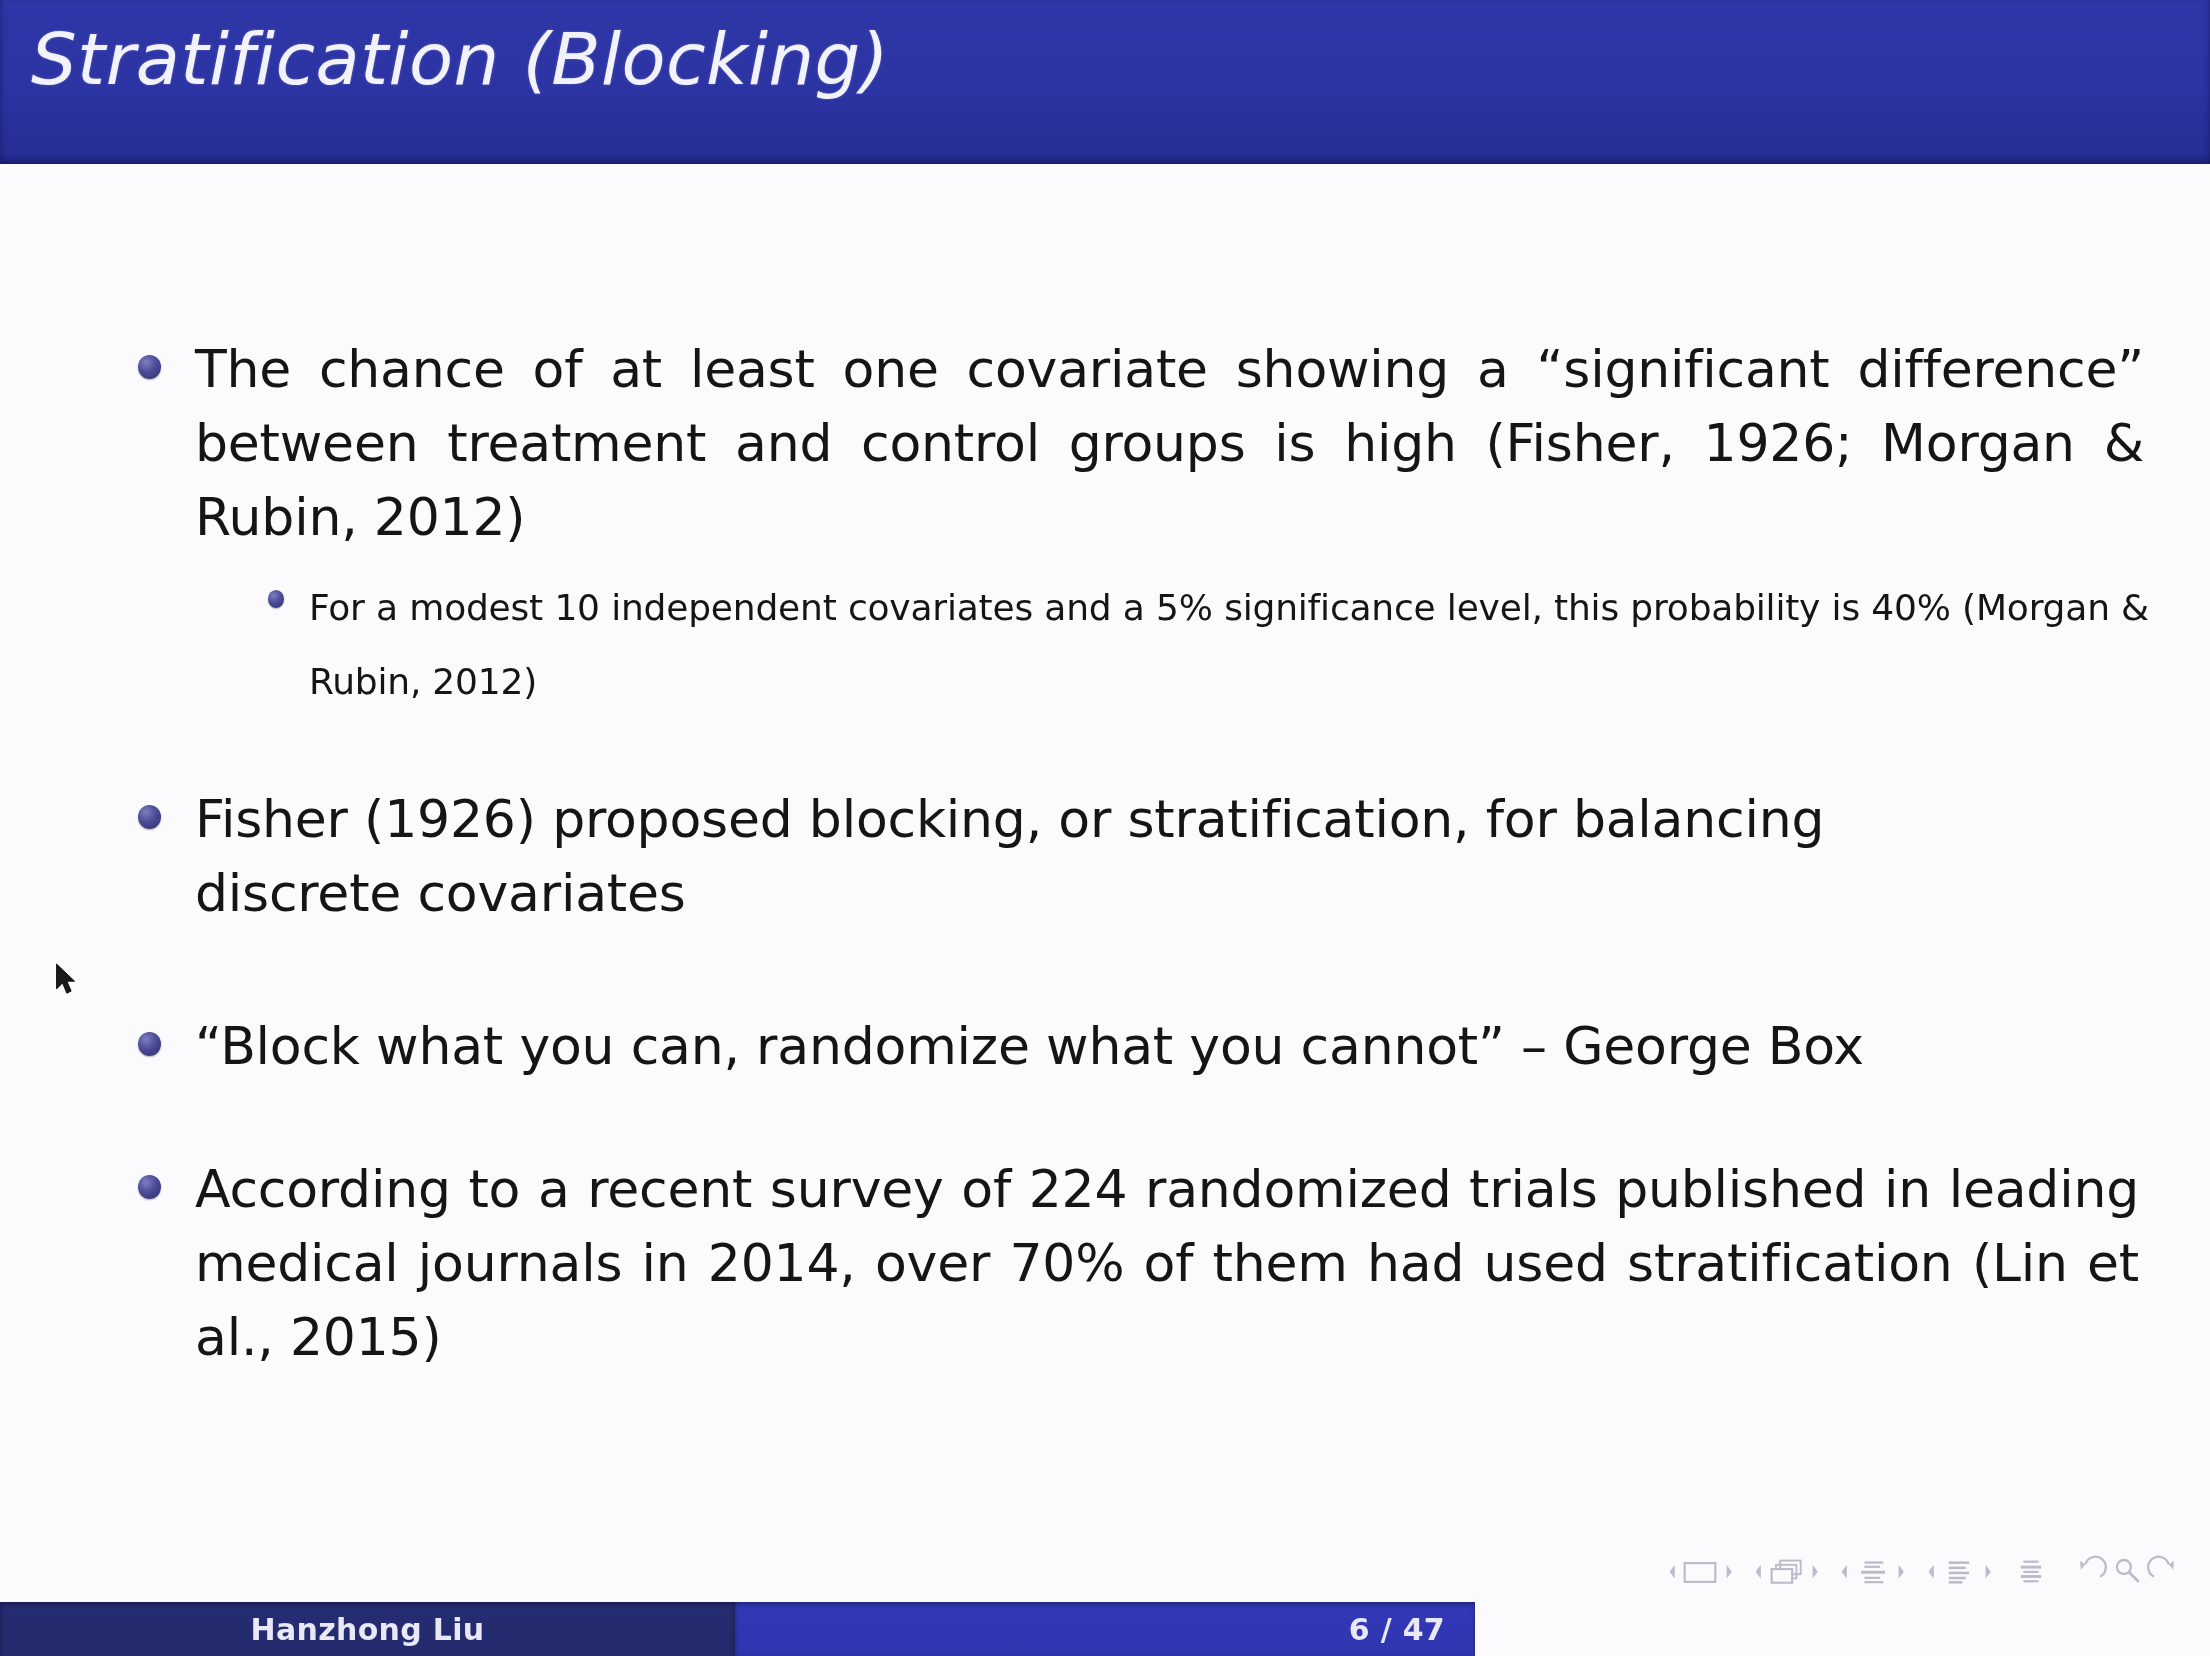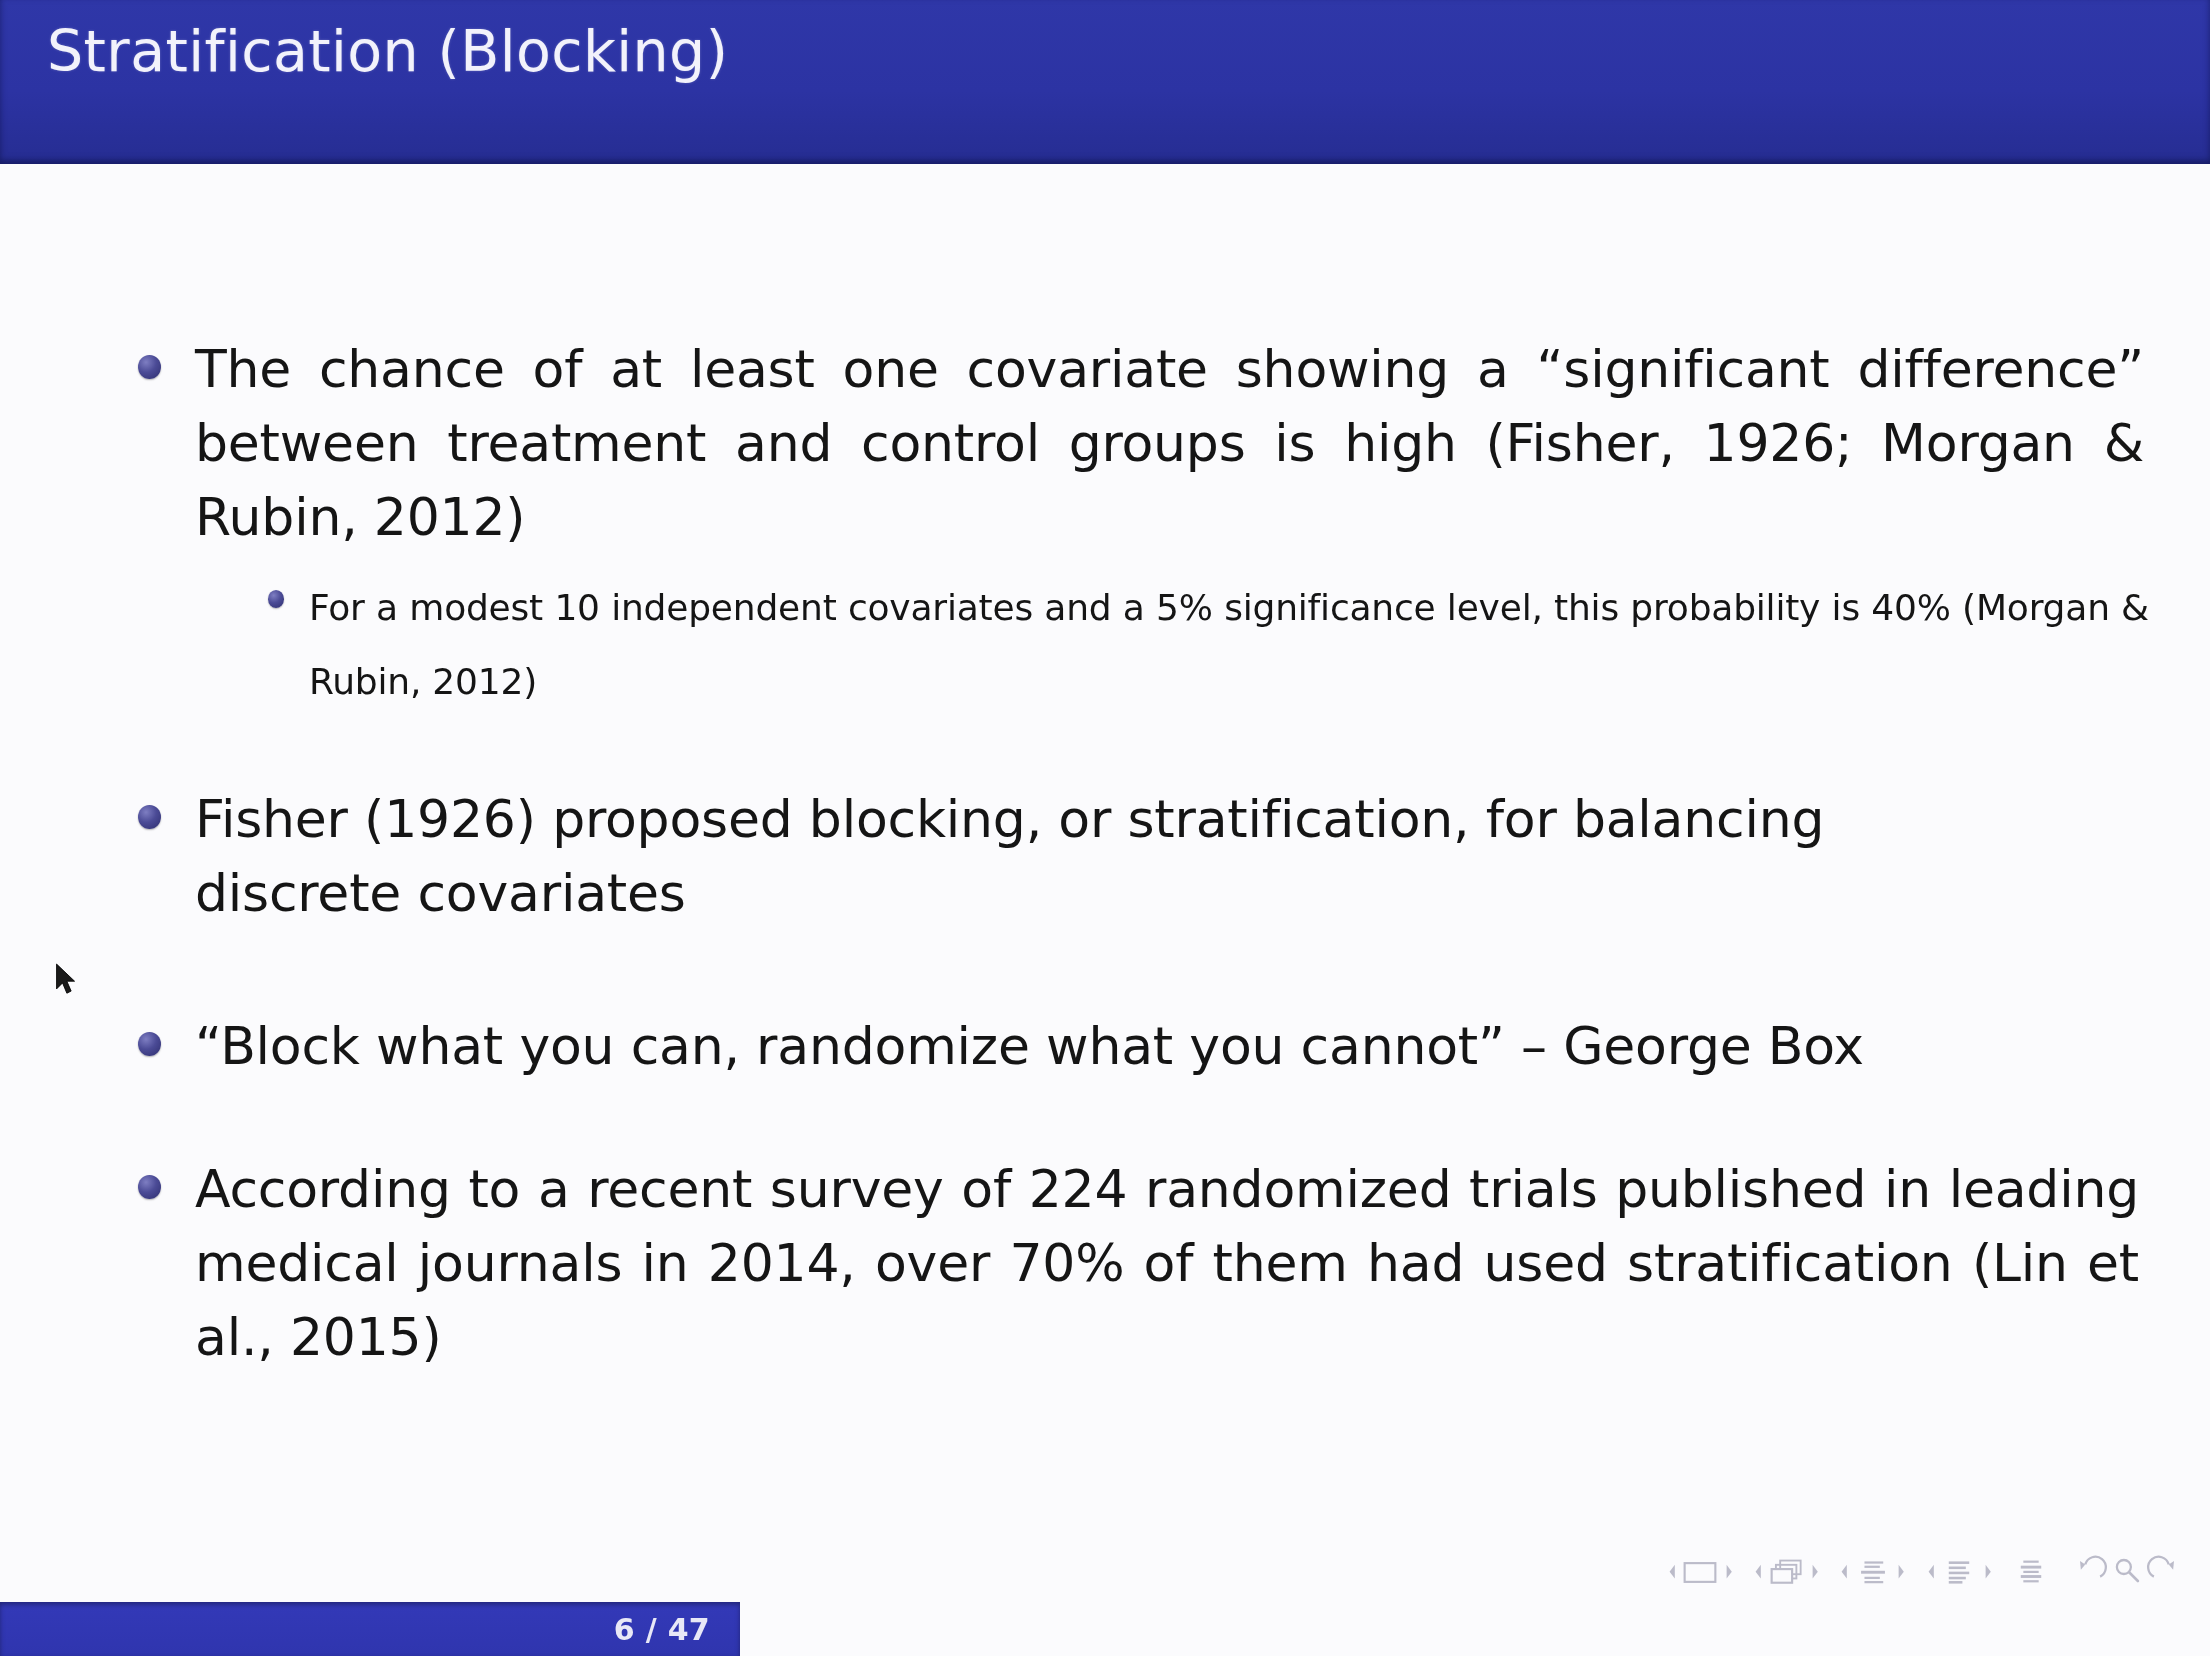--- a/index.html
+++ b/index.html
@@ -24,30 +24,31 @@
     position: absolute;
     left: 0;
     top: 0;
     width: 2210px;
     height: 164px;
     background: linear-gradient(180deg, #2f37a8 0%, #2c33a3 55%, #262d92 100%);
     box-shadow: inset 0 -3.5px 6px rgba(10,12,60,0.55);
   }
   #title-text {
     position: absolute;
-    left: 47px;
+    left: 31px;
     top: 22.5px;
-    font-size: 57px;
+    font-size: 72px;
     line-height: 1.0;
     color: #f2f2fb;
     font-weight: 400;
     letter-spacing: 0.4px;
     font-family: "DejaVu Sans", sans-serif;
     text-shadow: 0 0 2.6px rgba(255,255,255,0.25);
     white-space: nowrap;
+    font-style: italic;
   }
 
   
   #body {
     position: absolute;
     left: 0;
     top: 166px;
     width: 2210px;
     height: 1365px;
   }
@@ -343,17 +344,18 @@
         <svg viewBox="0 0 40 40" width="35" height="35">
           <path d="M9 27 A12 12 0 1 1 26 13" fill="none" stroke="#2a2a55" stroke-width="2.6"></path>
           <path d="M32 9 L26 13 L31 19 Z" fill="#2a2a55"></path>
         </svg>
       </span>
     </div>
 
   </div>
 
   <div id="footer">
+    <div class="foot-sec" id="foot-author">Hanzhong Liu</div>
     <div class="foot-sec" id="foot-page">6 / 47</div>
   </div>
 
 </div>
 
 
 </body></html>

